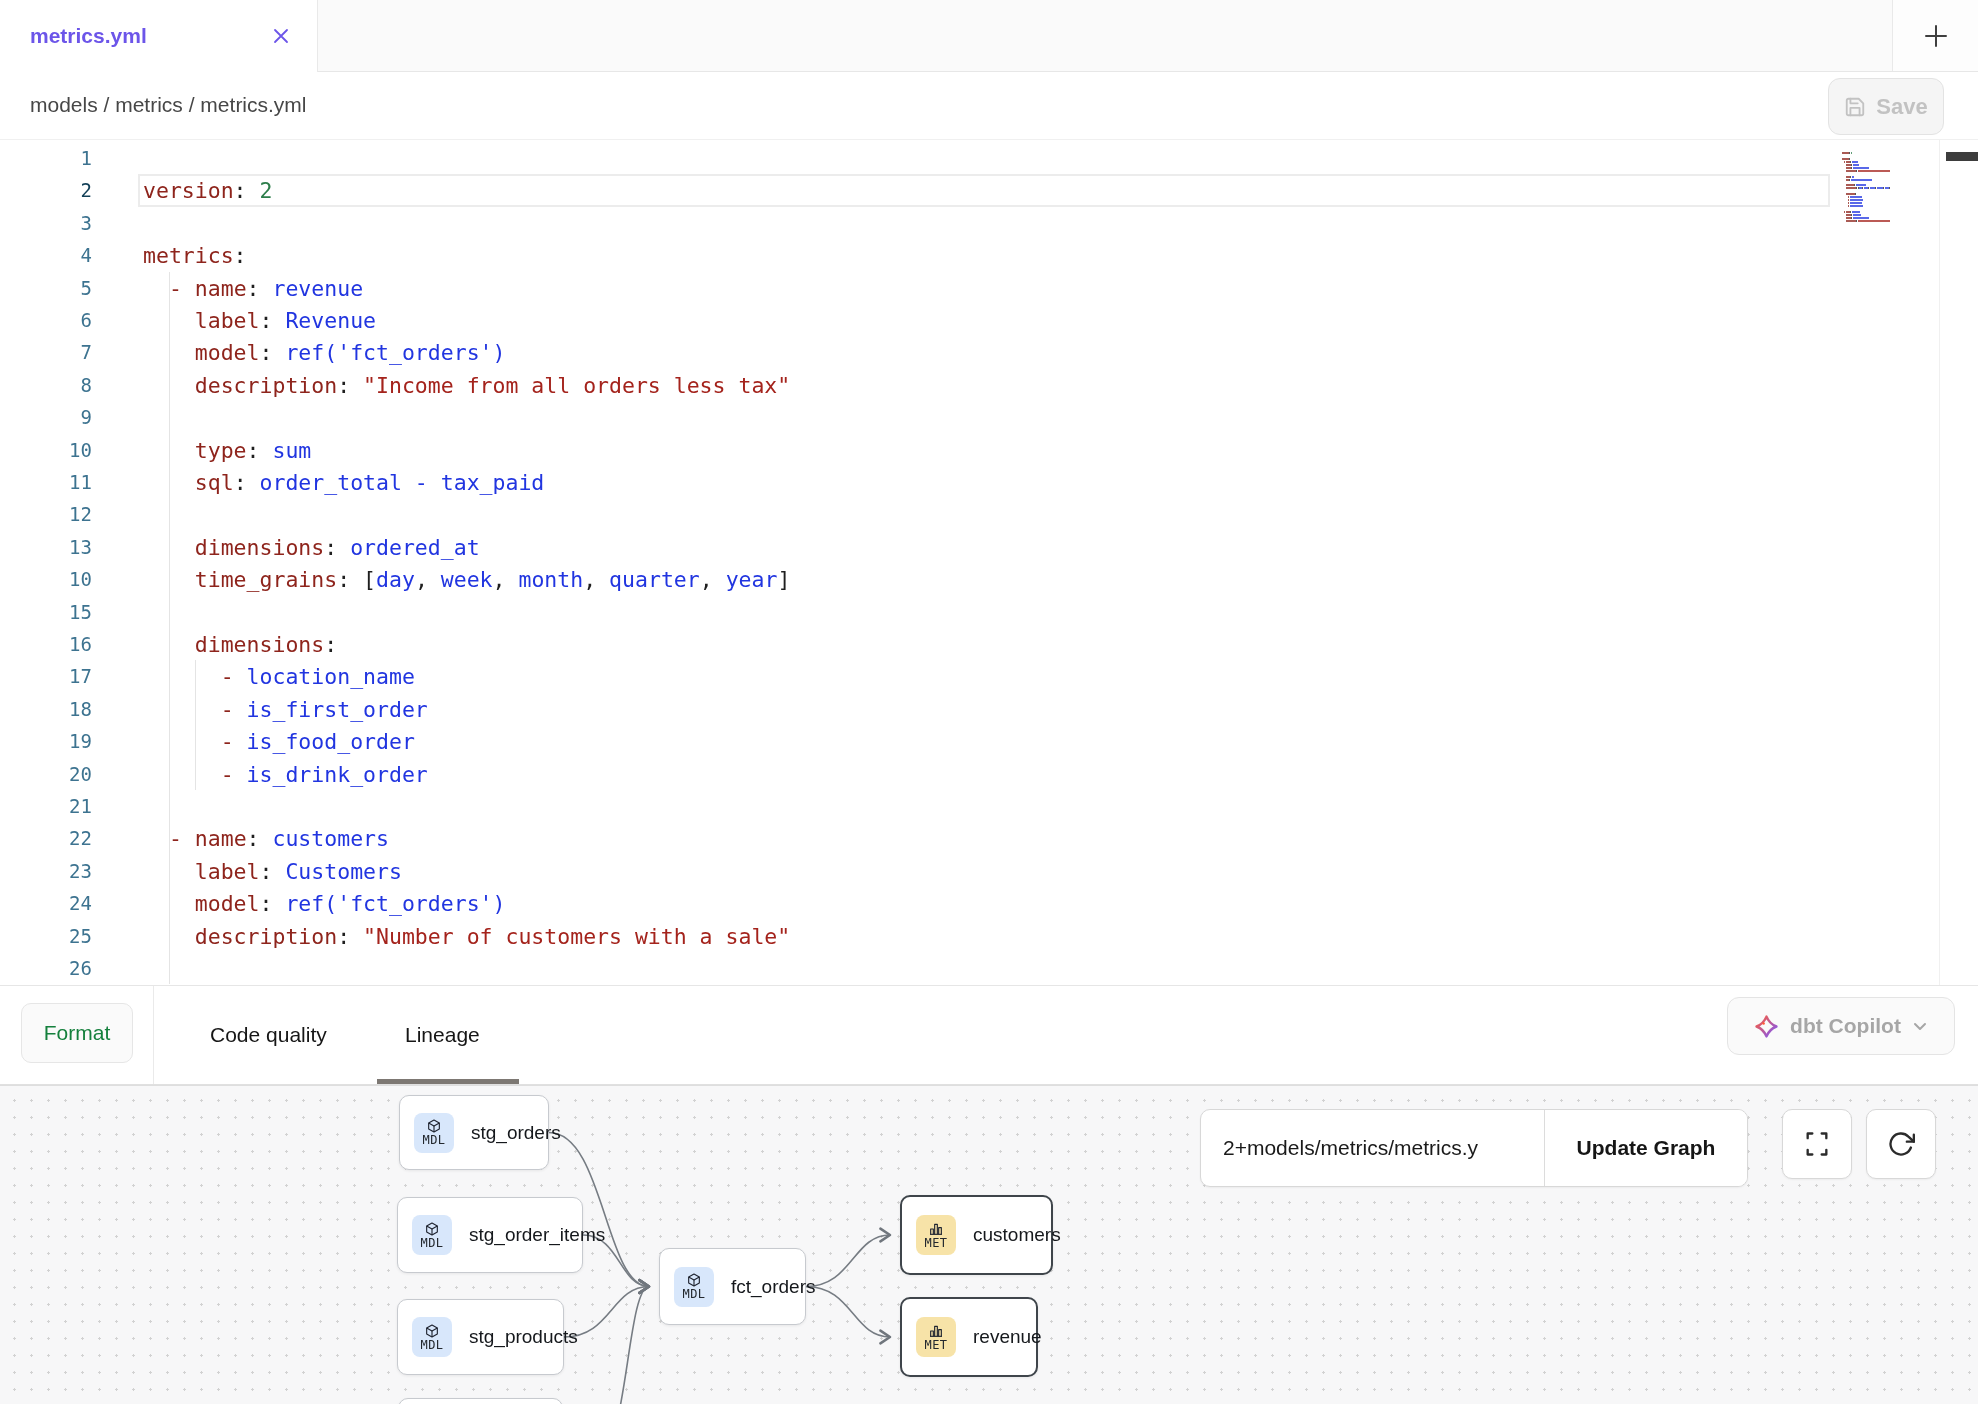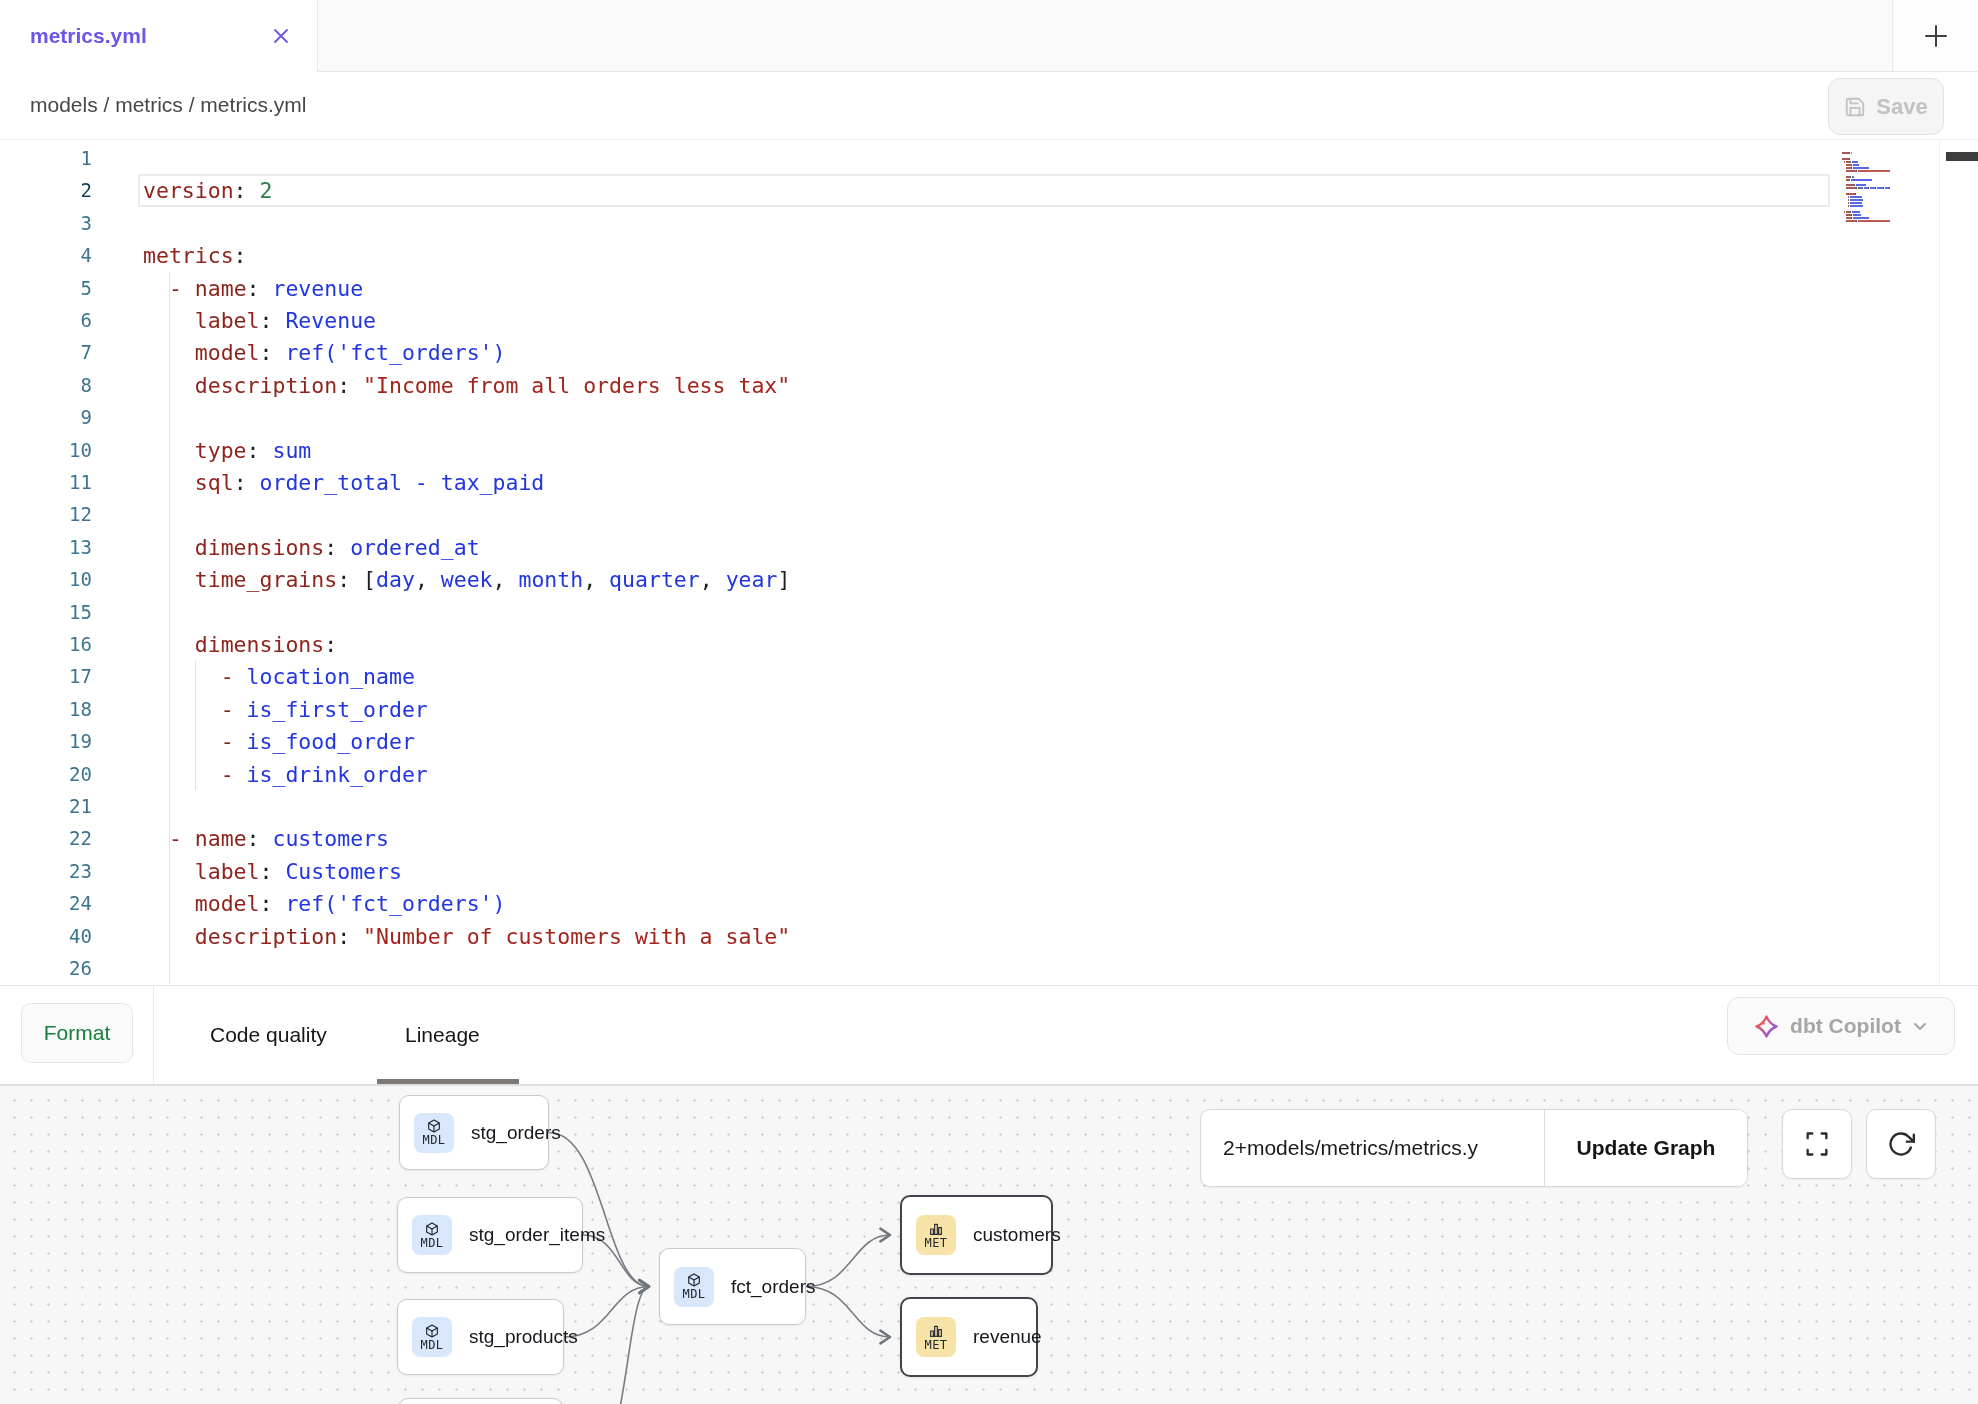--- a/index.html
+++ b/index.html
@@ -112,21 +112,21 @@
       <div class="gutter-num" style="top: 455.6px;">15</div>
       <div class="gutter-num" style="top: 488px;">16</div>
       <div class="gutter-num" style="top: 520.4px;">17</div>
       <div class="gutter-num" style="top: 552.8px;">18</div>
       <div class="gutter-num" style="top: 585.2px;">19</div>
       <div class="gutter-num" style="top: 617.6px;">20</div>
       <div class="gutter-num" style="top: 650px;">21</div>
       <div class="gutter-num" style="top: 682.4px;">22</div>
       <div class="gutter-num" style="top: 714.8px;">23</div>
       <div class="gutter-num" style="top: 747.2px;">24</div>
-      <div class="gutter-num" style="top: 779.6px;">40</div>
+      <div class="gutter-num" style="top: 779.6px;">25</div>
       <div class="gutter-num" style="top: 812px;">26</div>
     </div>
   <div id="code-lines">
       <div class="code-row" style="top: 2px;"></div>
       <div class="code-row" style="top: 34.4px;"><span class="tk-k">version</span><span class="tk-p">:</span><span class="tk-w"> </span><span class="tk-n">2</span></div>
       <div class="code-row" style="top: 66.8px;"></div>
       <div class="code-row" style="top: 99.2px;"><span class="tk-k">metrics</span><span class="tk-p">:</span></div>
       <div class="code-row" style="top: 131.6px;"><span class="tk-w">  </span><span class="tk-d">-</span><span class="tk-w"> </span><span class="tk-k">name</span><span class="tk-p">:</span><span class="tk-w"> </span><span class="tk-v">revenue</span></div>
       <div class="code-row" style="top: 164px;"><span class="tk-w">    </span><span class="tk-k">label</span><span class="tk-p">:</span><span class="tk-w"> </span><span class="tk-v">Revenue</span></div>
       <div class="code-row" style="top: 196.4px;"><span class="tk-w">    </span><span class="tk-k">model</span><span class="tk-p">:</span><span class="tk-w"> </span><span class="tk-v">ref('fct_orders')</span></div>

